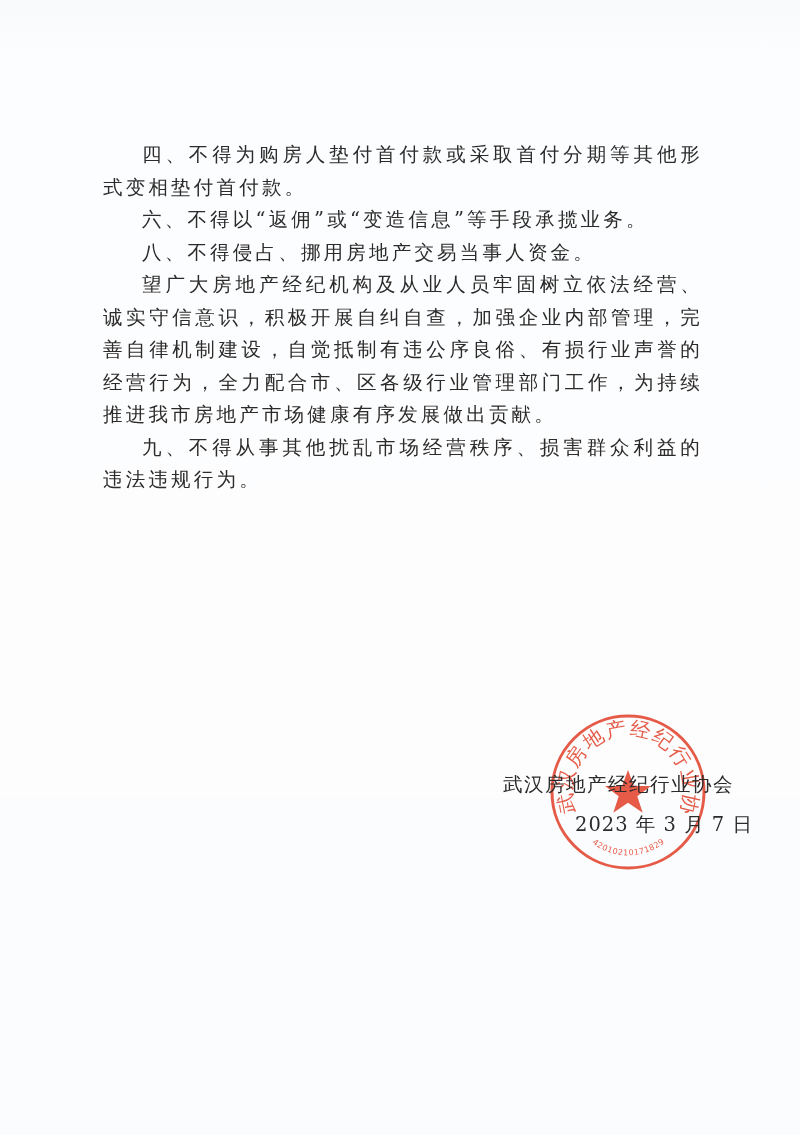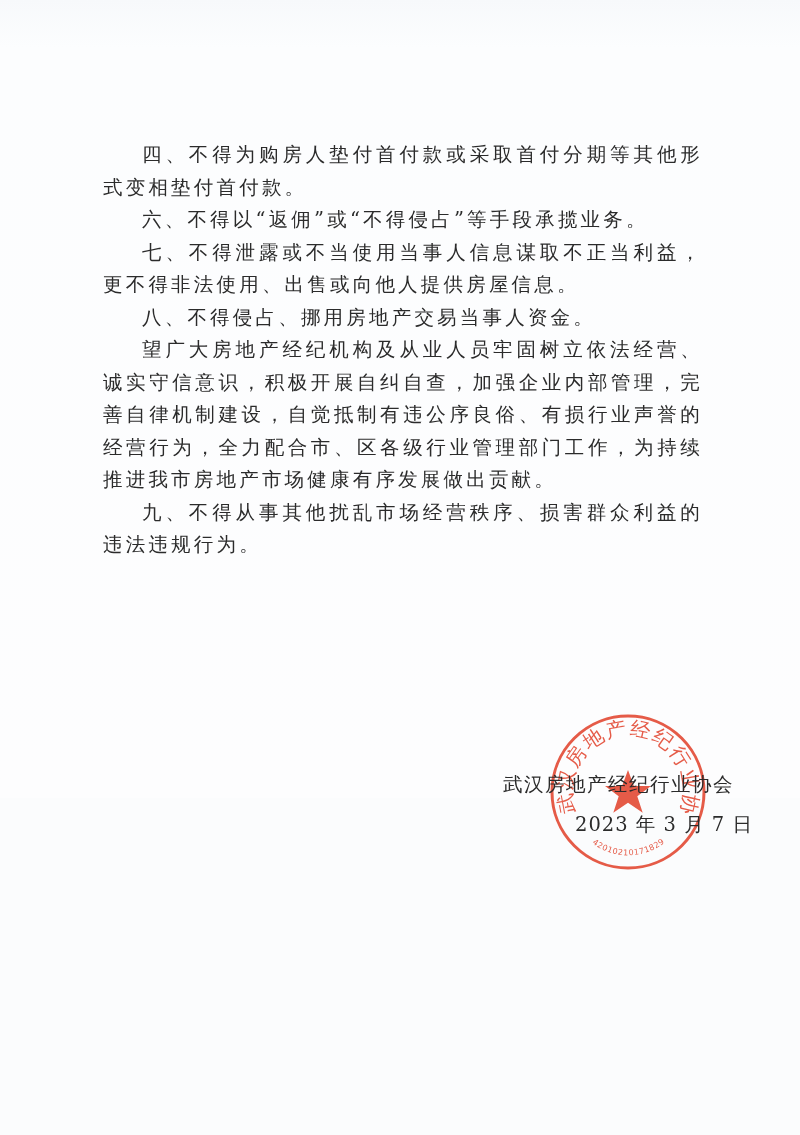--- a/index.html
+++ b/index.html
@@ -67,22 +67,21 @@
       opacity: 0.88;
     }
   </style>
 </head>
 <body>
 
 <div class="page">
 
   <div class="body-text">
     <p class="para">四、不得为购房人垫付首付款或采取首付分期等其他形式变相垫付首付款。</p>
-    <p class="para">六、不得以“返佣”或“不得侵占”等手段承揽业务。</p>
-    <p class="para">七、不得泄露或不当使用当事人信息谋取不正当利益，更不得非法使用、出售或向他人提供房屋信息。</p>
+    <p class="para">六、不得以“返佣”或“变造信息”等手段承揽业务。</p>
     <p class="para">八、不得侵占、挪用房地产交易当事人资金。</p>
     <p class="para">望广大房地产经纪机构及从业人员牢固树立依法经营、诚实守信意识，积极开展自纠自查，加强企业内部管理，完善自律机制建设，自觉抵制有违公序良俗、有损行业声誉的经营行为，全力配合市、区各级行业管理部门工作，为持续推进我市房地产市场健康有序发展做出贡献。</p>
     <p class="para">九、不得从事其他扰乱市场经营秩序、损害群众利益的违法违规行为。</p>
   </div>
 
   <svg class="seal" viewBox="0 0 160 160" xmlns="http://www.w3.org/2000/svg">
     <defs>
       <path id="sealArc" d="M 28 100 A 56 56 0 1 1 132 100"></path>
       <path id="codeArc" d="M 40 128 A 60 60 0 0 0 120 128"></path>
     </defs>

